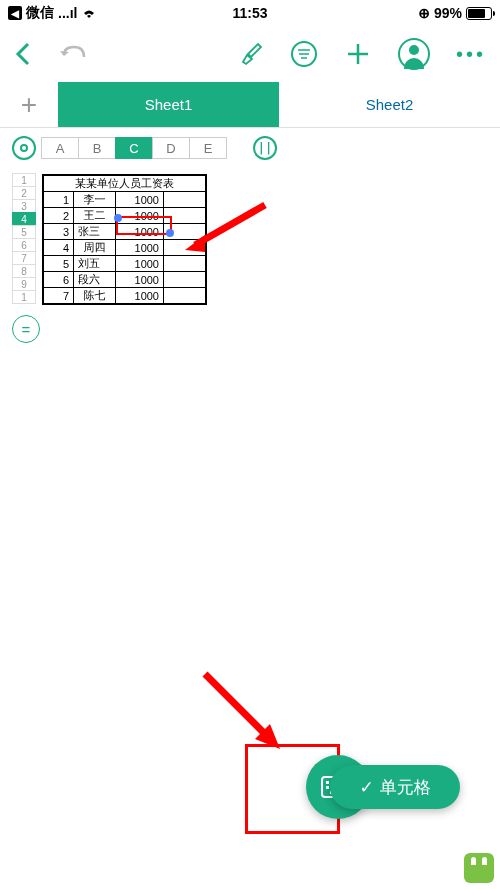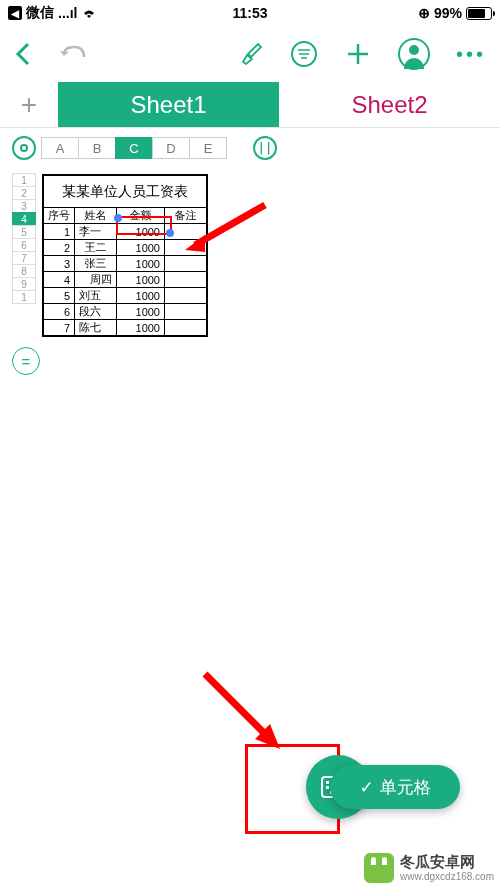--- a/index.html
+++ b/index.html
@@ -14,36 +14,36 @@
 .batt-fill{position:absolute;left:1px;top:1px;bottom:1px;width:69%;background:#000;border-radius:1px}
 .toolbar{height:56px;display:flex;align-items:center;justify-content:space-between;padding:0 14px}
 .tb-left,.tb-right{display:flex;align-items:center;gap:26px}
 .ico{display:flex;align-items:center;justify-content:center}
 .green{color:#1aad82;stroke:#1aad82}
 .avatar{width:32px;height:32px;border:2.5px solid #1aad82;border-radius:50%;position:relative}
 .avatar::before{content:"";position:absolute;left:50%;top:5px;transform:translateX(-50%);width:10px;height:10px;background:#1aad82;border-radius:50%}
 .avatar::after{content:"";position:absolute;left:50%;bottom:-1px;transform:translateX(-50%);width:20px;height:11px;background:#1aad82;border-radius:10px 10px 0 0}
 .sheet-tabs{height:46px;display:flex;border-bottom:1px solid #e0e0e0}
 .add-sheet{width:58px;display:flex;align-items:center;justify-content:center;font-size:28px;color:#999;font-weight:300}
-.sheet-tab{flex:1;display:flex;align-items:center;justify-content:center;font-size:24px}
+.sheet-tab{flex:1;display:flex;align-items:center;justify-content:center;font-size:15px}
 .sheet-tab.active{background:#1aad82;color:#fff}
-.sheet-tab.inactive{color:#be185d}
+.sheet-tab.inactive{color:#0369a1}
 .col-row{display:flex;align-items:center;gap:6px;padding:8px 12px}
 .circ-btn{width:24px;height:24px;border:2px solid #1aad82;border-radius:50%;display:flex;align-items:center;justify-content:center;color:#1aad82;font-size:12px;font-weight:700}
 .col-headers{display:flex}
 .col-h{width:38px;height:22px;border:1px solid #ccc;display:flex;align-items:center;justify-content:center;font-size:13px;color:#777;background:#fff;margin-left:-1px}
 .col-h.sel{background:#1aad82;color:#fff;border-color:#1aad82}
 .sheet-area{display:flex;padding:0 12px;gap:6px}
 .row-nums{display:flex;flex-direction:column;margin-top:6px}
 .row-n{width:24px;height:14px;border:1px solid #ddd;display:flex;align-items:center;justify-content:center;font-size:10px;color:#999;margin-top:-1px}
 .row-n.sel{background:#1aad82;color:#fff;border-color:#1aad82}
 .table-wrap{border:1px solid #000;margin-top:6px;position:relative}
 table{border-collapse:collapse}
 td{border:1px solid #000;font-size:11px;padding:0 4px;height:14px;text-align:center;white-space:nowrap}
-.title-cell{font-size:14px;height:32px}
+.title-cell{font-size:11px;height:16px}
 .c-a{width:30px}
 .c-b{width:42px}
 .c-c{width:48px;text-align:right}
 .c-d{width:42px}
 .sel-cell{position:absolute;border:2px solid #ff0000;pointer-events:none}
 .sel-cell .dot{position:absolute;width:8px;height:8px;background:#4a7fff;border-radius:50%}
 .arrow{position:absolute;pointer-events:none}
 .eq-btn{width:28px;height:28px;border:1.5px solid #1aad82;border-radius:50%;display:flex;align-items:center;justify-content:center;color:#1aad82;font-size:15px;margin:10px 0 0 12px}
 .bottom-area{position:absolute;bottom:70px;right:30px}
 .kb-fab{width:64px;height:64px;background:#1aad82;border-radius:50%;display:flex;align-items:center;justify-content:center;position:relative;box-shadow:0 3px 8px rgba(0,0,0,0.25)}
@@ -149,64 +149,58 @@
     <div class="row-n">9</div>
     <div class="row-n">1</div>
   </div>
   <div class="table-wrap">
     <table>
       <tbody>
           <tr>
             <td colspan="4" class="title-cell">某某单位人员工资表</td>
           </tr>
       <tr>
-        <td class="c-a">序号</td>
-        <td class="c-b">姓名</td>
-        <td class="c-c" style="text-align:center">金额</td>
-        <td class="c-d">备注</td>
-      </tr>
-      <tr>
             <td class="c-a" style="text-align:right">1</td>
-            <td class="c-b" style="text-align:left">李一</td>
+            <td class="c-b" style="text-align:center">李一</td>
             <td class="c-c">1000</td>
             <td class="c-d"></td>
           </tr>
       <tr>
             <td class="c-a" style="text-align:right">2</td>
             <td class="c-b" style="text-align:center">王二</td>
             <td class="c-c">1000</td>
             <td class="c-d"></td>
           </tr>
       <tr>
             <td class="c-a" style="text-align:right">3</td>
-            <td class="c-b" style="text-align:center">张三</td>
+            <td class="c-b" style="text-align:left">张三</td>
             <td class="c-c">1000</td>
             <td class="c-d"></td>
           </tr>
       <tr>
             <td class="c-a" style="text-align:right">4</td>
-            <td class="c-b" style="text-align:right">周四</td>
+            <td class="c-b" style="text-align:center">周四</td>
             <td class="c-c">1000</td>
             <td class="c-d"></td>
           </tr>
       <tr>
             <td class="c-a" style="text-align:right">5</td>
             <td class="c-b" style="text-align:left">刘五</td>
             <td class="c-c">1000</td>
             <td class="c-d"></td>
           </tr>
       <tr>
             <td class="c-a" style="text-align:right">6</td>
             <td class="c-b" style="text-align:left">段六</td>
             <td class="c-c">1000</td>
             <td class="c-d"></td>
           </tr>
       <tr>
             <td class="c-a" style="text-align:right">7</td>
-            <td class="c-b" style="text-align:left">陈七</td>
+            <td class="c-b" style="text-align:center">陈七</td>
             <td class="c-c">1000</td>
             <td class="c-d"></td>
           </tr>
     </tbody>
       </table>
     <div class="sel-cell" style="left:73px;top:41px;width:56px;height:19px">
       <span class="dot" style="left:-4px;top:-4px"></span>
       <span class="dot" style="right:-4px;bottom:-4px"></span>
     </div>
   </div>
@@ -244,17 +238,13 @@
       </svg>
   </div>
   <div class="pill-fab">
     <span style="margin-right:6px">✓</span>
       <span>单元格</span>
   </div>
 </div>
 
 <div class="watermark">
   <div class="wm-logo"></div>
-  <div class="wm-text">
-    <span class="cn">冬瓜安卓网</span>
-    <span class="url">www.dgxcdz168.com</span>
-  </div>
 </div>
 
 </body></html>

